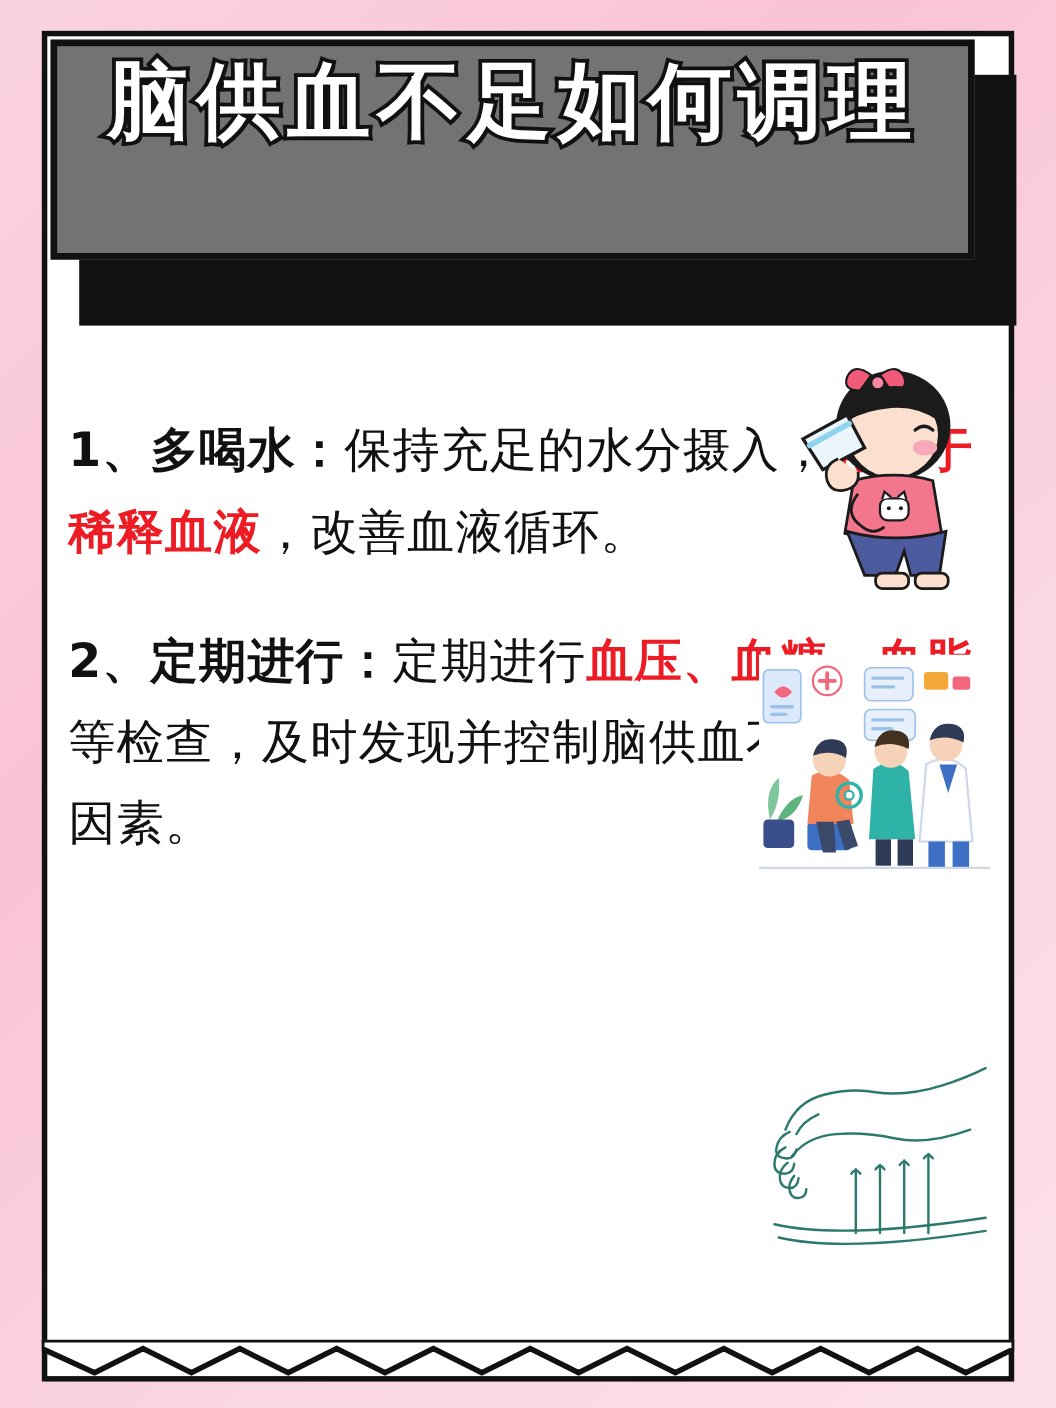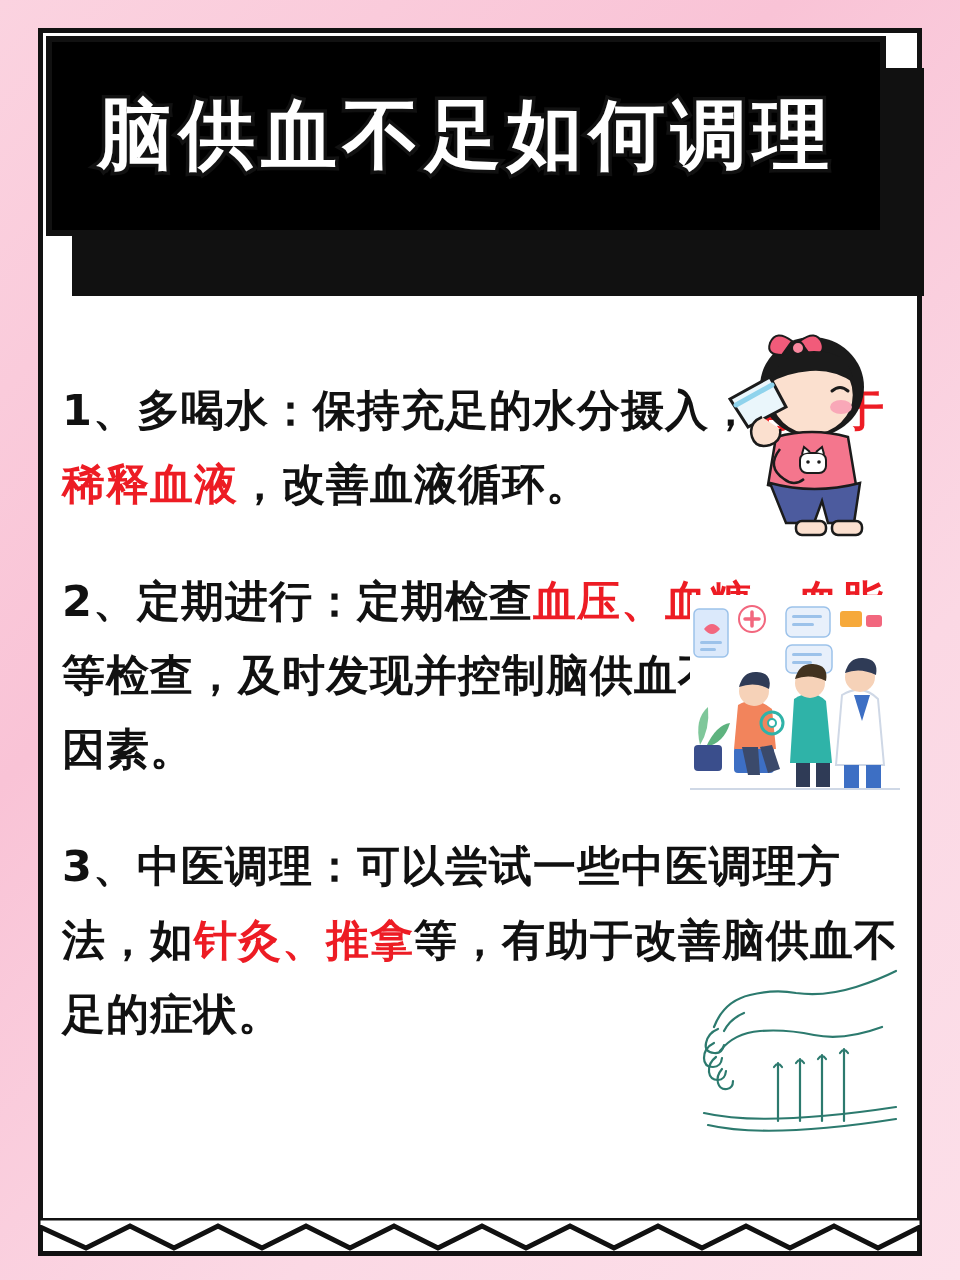--- a/index.html
+++ b/index.html
@@ -43,25 +43,25 @@
     width: 852px;
     height: 228px;
     background: #111111;
   }
   .title-box {
     position: absolute;
     left: 46px;
     top: 36px;
     width: 840px;
     height: 200px;
-    background: #000000;
+    background: #737373;
     border: 6px solid #111111;
     box-sizing: border-box;
     display: flex;
-    align-items: center;
+    align-items: flex-start;
     justify-content: center;
   }
   .title-text {
     font-family: "DejaVu Sans", sans-serif;
     font-size: 76px;
     font-weight: 700;
     letter-spacing: 6px;
     color: #ffffff;
     -webkit-text-stroke: 7px #111111;
     paint-order: stroke fill;
@@ -83,21 +83,21 @@
     line-height: 74px;
     color: #111111;
     font-weight: 700;
     letter-spacing: 1px;
     margin-bottom: 8px;
   }
   .para .lead {
     font-weight: 700;
   }
   .para .body {
-    font-weight: 700;
+    font-weight: 400;
   }
   .hl {
     color: #ed1c24;
     font-weight: 700;
   }
 
   
   .illo {
     position: absolute;
   }
@@ -126,26 +126,23 @@
     <div class="title-text">脑供血不足如何调理</div>
   </div>
 
   <div class="content">
 
     <p class="para">
       <span class="lead">1、</span><span class="lead">多喝水：</span><span class="body">保持充足的水分摄入，</span><span class="hl">有助于稀释血液</span><span class="body">，改善血液循环。</span>
     </p>
 
     <p class="para">
-      <span class="lead">2、</span><span class="lead">定期进行：</span><span class="body">定期检查</span><span class="hl">血压、血糖、血脂</span><span class="body">等检查，及时发现并控制脑供血不足的风险因素。</span>
+      <span class="lead">2、</span><span class="lead">定期进行：</span><span class="body">定期进行</span><span class="hl">血压、血糖、血脂</span><span class="body">等检查，及时发现并控制脑供血不足的风险因素。</span>
     </p>
 
-    <p class="para">
-      <span class="lead">3、</span><span class="lead">中医调理：</span><span class="body">可以尝试一些中医调理方法，如</span><span class="hl">针灸、推拿</span><span class="body">等，有助于改善脑供血不足的症状。</span>
-    </p>
 
   </div>
 
   <div class="illo illo-girl">
     <svg viewBox="0 0 190 225" width="190" height="225">
 
       <ellipse cx="112" cy="62" rx="52" ry="50" fill="#1b1b1b"></ellipse>
 
       <path d="M92 16 q-16 -12 -22 2 q-4 12 12 12 z" fill="#f15b7a" stroke="#1b1b1b" stroke-width="2"></path>
       <path d="M100 16 q16 -12 22 2 q4 12 -12 12 z" fill="#f15b7a" stroke="#1b1b1b" stroke-width="2"></path>

